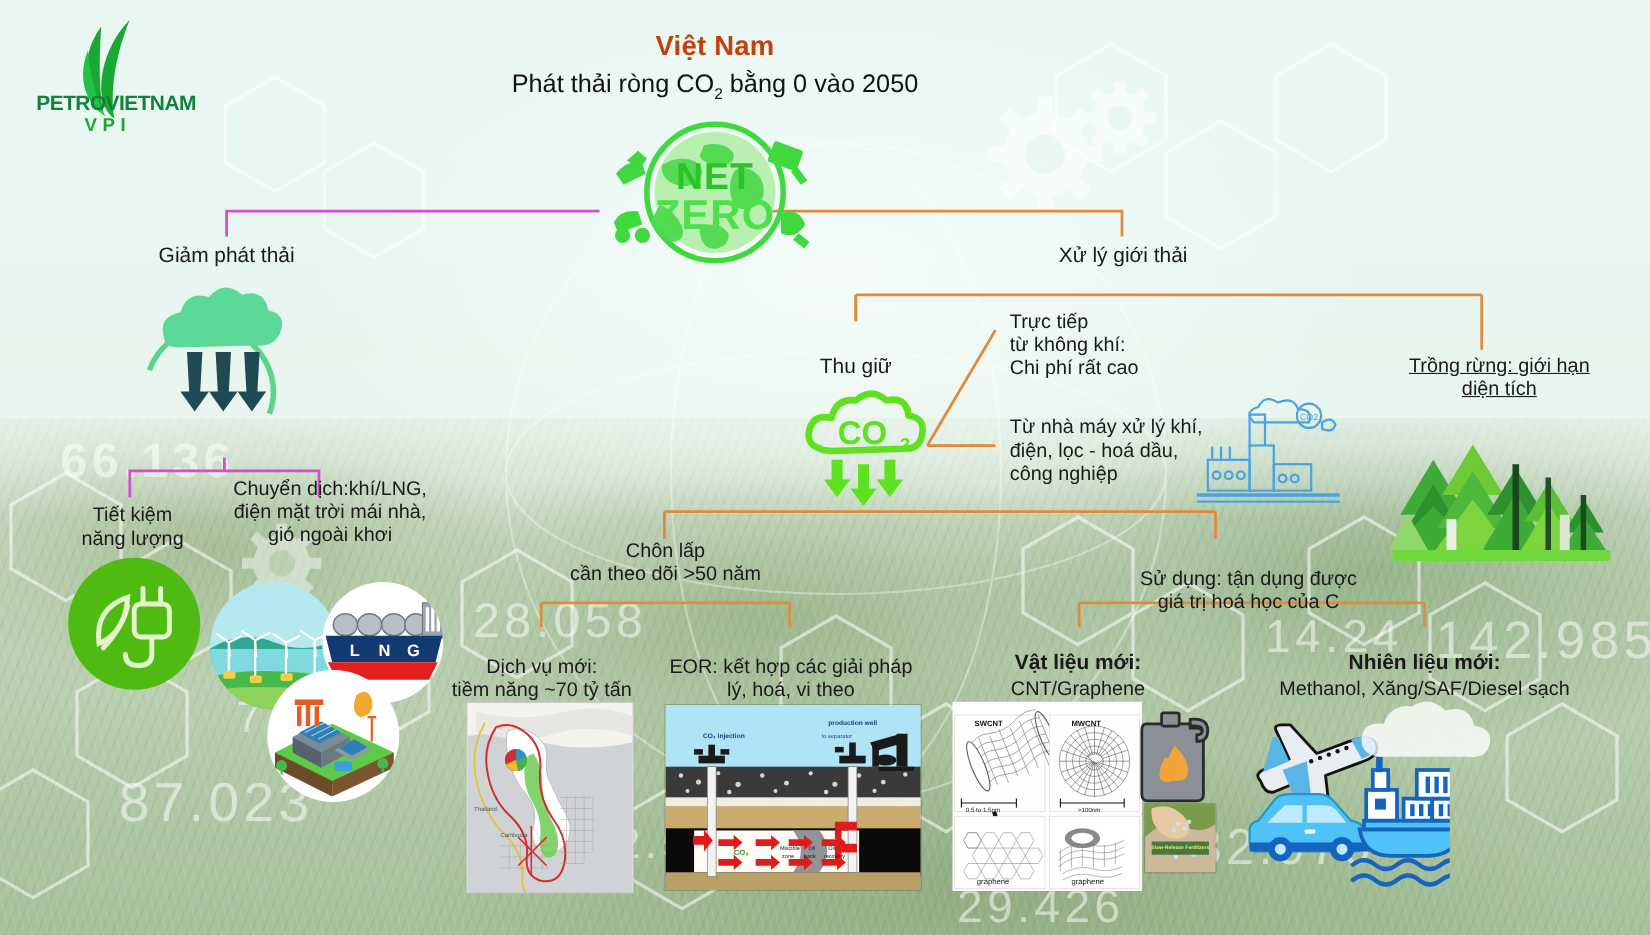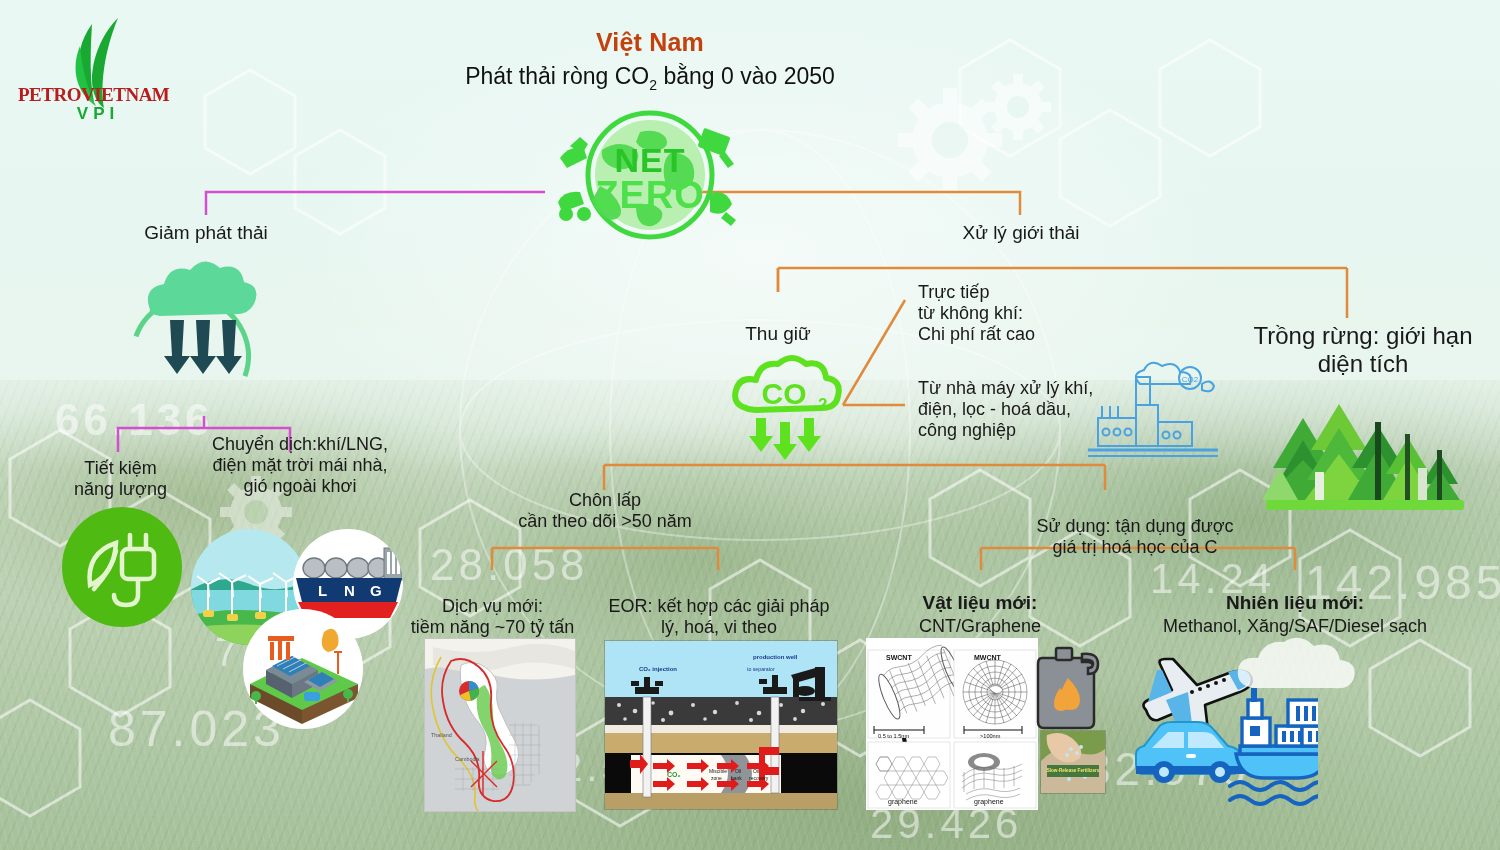--- a/index.html
+++ b/index.html
@@ -50,23 +50,23 @@
        font-family:"Liberation Sans",sans-serif;white-space:pre-line;}
   .lbl.b{font-weight:bold;}
 
   .title-wrap{position:absolute;left:390px;top:28px;width:520px;text-align:center;}
   .title1{font-size:25px;font-weight:bold;color:#c2410c;letter-spacing:.2px;}
   .title2{font-size:23px;color:#111;margin-top:6px;}
   .title2 sub{font-size:14px;}
 
   
   .logo{position:absolute;left:18px;top:16px;width:200px;height:110px;}
-  .logo-txt1{position:absolute;left:18px;top:84px;width:160px;text-align:left;
-    color:#b91c1c;font-weight:bold;font-size:19px;letter-spacing:-.5px;
-    font-family:Liberation Serif, serif;}
+  .logo-txt1{position:absolute;left:18px;top:84px;width:160px;text-align:right;
+    color:#15803d;font-weight:bold;font-size:19px;letter-spacing:-.5px;
+    font-family:Liberation Sans, sans-serif;}
   .logo-txt2{position:absolute;left:18px;top:104px;width:160px;text-align:center;
     color:#19a832;font-weight:bold;font-size:17px;letter-spacing:5px;
     font-family:"Liberation Sans",sans-serif;}
 
   
   .panel{position:absolute;overflow:hidden;border:1px solid rgba(0,0,0,.18);}
 </style>
 </head>
 <body>
 
@@ -402,21 +402,21 @@
         <circle cx="99" cy="75" r="3.5"></circle>
       <path d="M10,90 l130,0" stroke-width="3"></path>
       <path d="M10,96 l130,0" stroke-width="2"></path>
       <path d="M62,24 q-10,-10 4,-14 q6,-12 18,-4 q14,-6 18,6 q14,0 10,12 l-50,0 z"></path>
       <circle cx="112" cy="18" r="11"></circle>
       <path d="M124,24 q8,-6 12,2 q-2,8 -12,4 z"></path>
     </g>
     <text x="112" y="22" text-anchor="middle" font-family="Liberation Sans, sans-serif" font-size="8" fill="#4aa3e0">CO2</text>
   </svg>
 
-  <div class="lbl" style="left:1238px;top:322px;width:250px;font-size:24px;">Trồng rừng: giới hạn
+  <div class="lbl" style="left:1238px;top:322px;width:250px;font-size:18px;text-decoration:underline;">Trồng rừng: giới hạn
 diện tích</div>
 
   <svg style="position:absolute;left:1258px;top:382px;" width="215" height="135">
     <rect x="8" y="118" width="198" height="10" rx="3" fill="#6fd83a"></rect>
     <g>
       <path d="M42,118 l0,-40 l7,0 l0,40 z" fill="#cfe8c2"></path>
       <path d="M45,36 l30,50 l-60,0 z" fill="#3faa36"></path>
       <path d="M45,58 l34,58 l-68,0 z" fill="#2e9130"></path>
       <path d="M45,78 l38,40 l-76,0 z" fill="#3faa36"></path>
       <path d="M78,30 l6,0 l0,88 l-6,0 z" fill="#123a16"></path>

